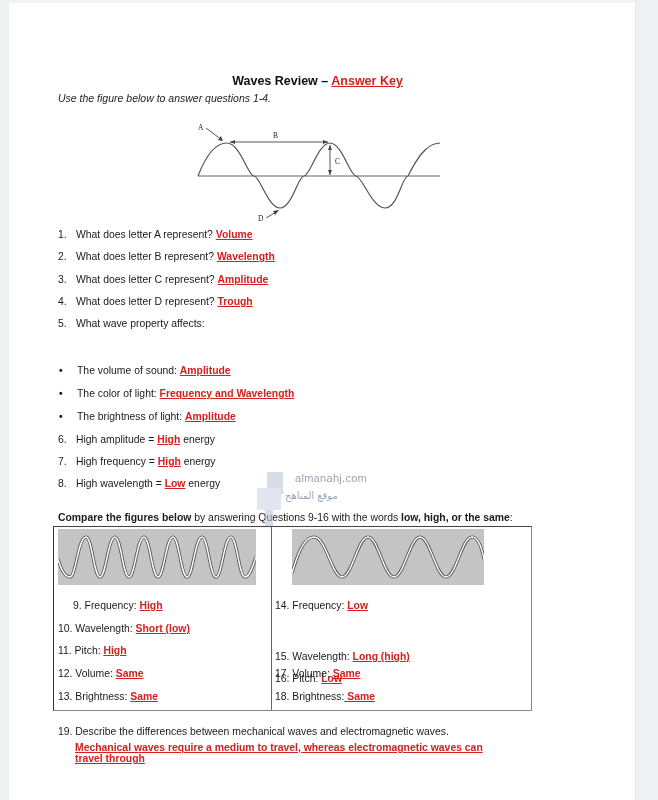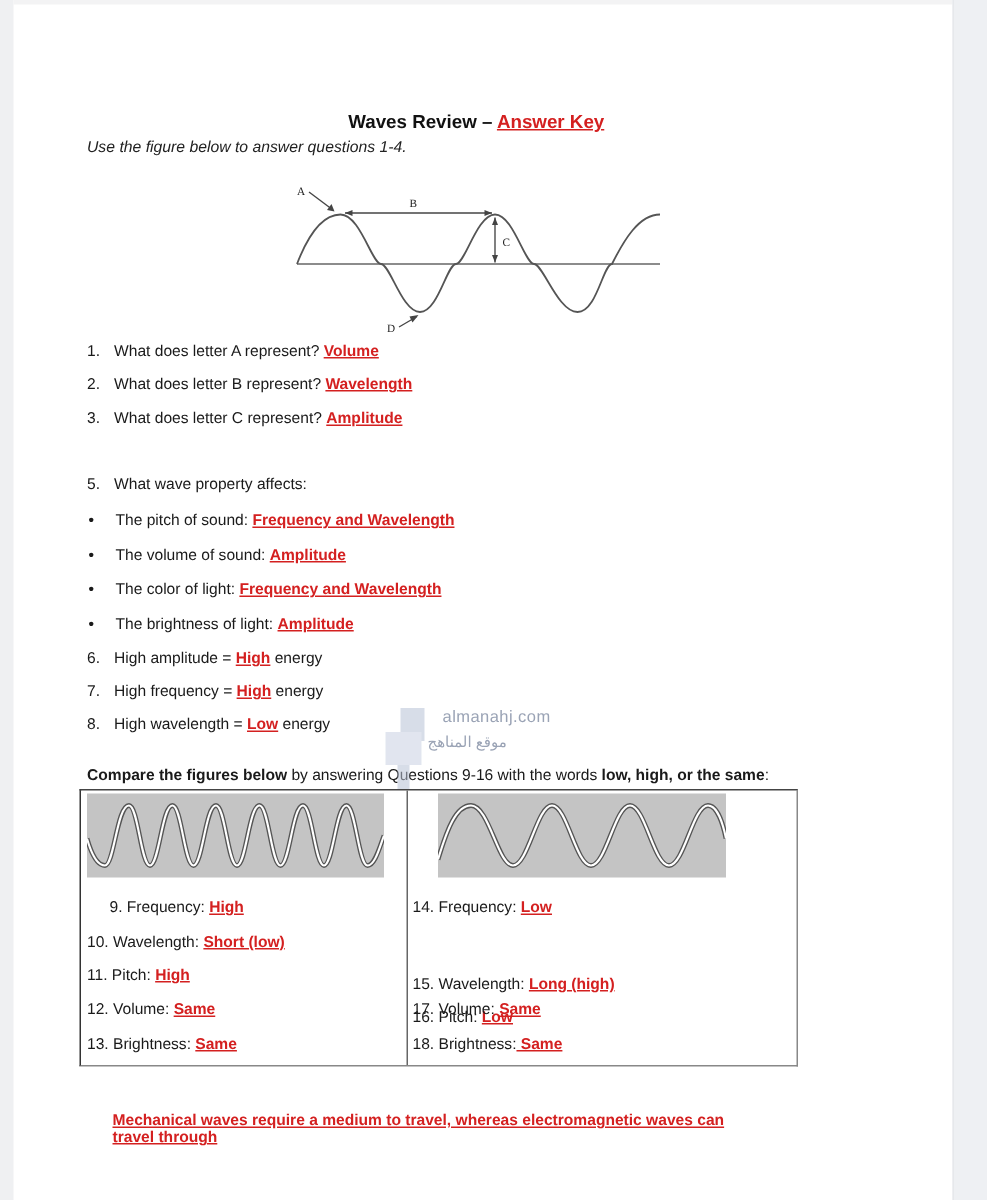--- a/index.html
+++ b/index.html
@@ -95,27 +95,27 @@
 
   <div class="q" style="left:58px; top:217px;">
     <span class="num">1.</span><span>What does letter A represent? </span><span class="ans">Volume</span>
   </div>
   <div class="q" style="left:58px; top:239px;">
     <span class="num">2.</span><span>What does letter B represent? </span><span class="ans">Wavelength</span>
   </div>
   <div class="q" style="left:58px; top:262px;">
     <span class="num">3.</span><span>What does letter C represent? </span><span class="ans">Amplitude</span>
   </div>
+  <div class="q" style="left:58px; top:284px;">
+    <span class="num">4.</span><span>What does letter D represent? </span><span class="ans">Trough</span>
+  </div>
   <div class="q" style="left:58px; top:306px;">
     <span class="num">5.</span><span>What wave property affects:</span>
   </div>
 
-  <div class="q" style="left:58px; top:330px;">
-    <span class="bul">•</span><span>The pitch of sound:  </span><span class="ans">Frequency and Wavelength</span>
-  </div>
   <div class="q" style="left:58px; top:353px;">
     <span class="bul">•</span><span>The volume of sound: </span><span class="ans">Amplitude</span>
   </div>
   <div class="q" style="left:58px; top:376px;">
     <span class="bul">•</span><span>The color of light: </span><span class="ans">Frequency and Wavelength</span>
   </div>
   <div class="q" style="left:58px; top:399px;">
     <span class="bul">•</span><span>The brightness of light: </span><span class="ans">Amplitude</span>
   </div>
 
@@ -156,20 +156,21 @@
     <div class="cell" style="left:4px; top:141px;"><span>12. Volume: </span><span class="ans">Same</span></div>
     <div class="cell" style="left:4px; top:164px;"><span>13. Brightness: </span><span class="ans">Same</span></div>
 
     <div class="cell" style="left:221px; top:73px;"><span>14. Frequency: </span><span class="ans">Low</span></div>
     <div class="cell" style="left:221px; top:96px;margin-top:28px;"><span>15. Wavelength: </span><span class="ans">Long (high)</span></div>
     <div class="cell" style="left:221px; top:118px;margin-top:28px;"><span>16. Pitch: </span><span class="ans">Low</span></div>
     <div class="cell" style="left:221px; top:141px;"><span>17. Volume: </span><span class="ans">Same</span></div>
     <div class="cell" style="left:221px; top:164px;"><span>18. Brightness:</span><span class="ans"> Same</span></div>
   </div>
 
+  <div class="q19">19. Describe the differences between mechanical waves and electromagnetic waves.</div>
   <div class="q19ans ans">Mechanical waves require a medium to travel, whereas electromagnetic waves can travel through</div>
 
   <div class="watermark">
     <svg width="40" height="60" viewBox="0 0 40 60" xmlns="http://www.w3.org/2000/svg">
       <rect x="12" y="2" width="16" height="22" fill="#b8c2d6"></rect>
       <rect x="2" y="18" width="24" height="22" fill="#c9d1e2"></rect>
       <rect x="10" y="40" width="8" height="16" fill="#b8c2d6"></rect>
     </svg>
   </div>
   <div class="wm-text">almanahj.com</div>

